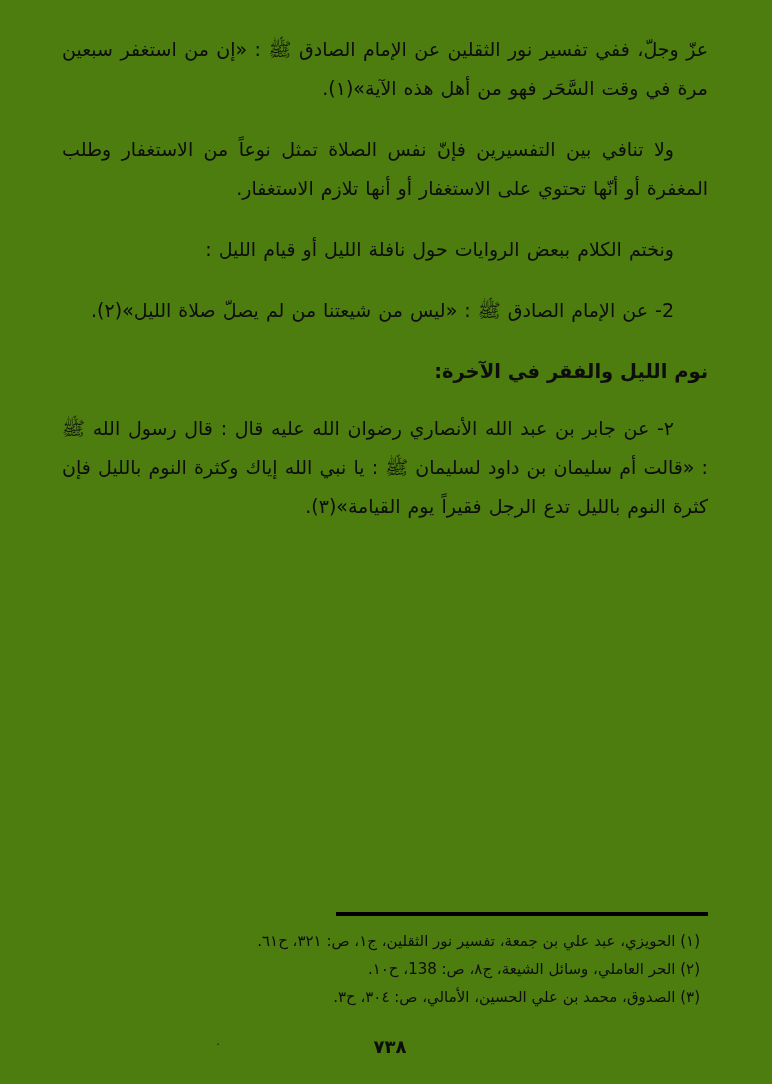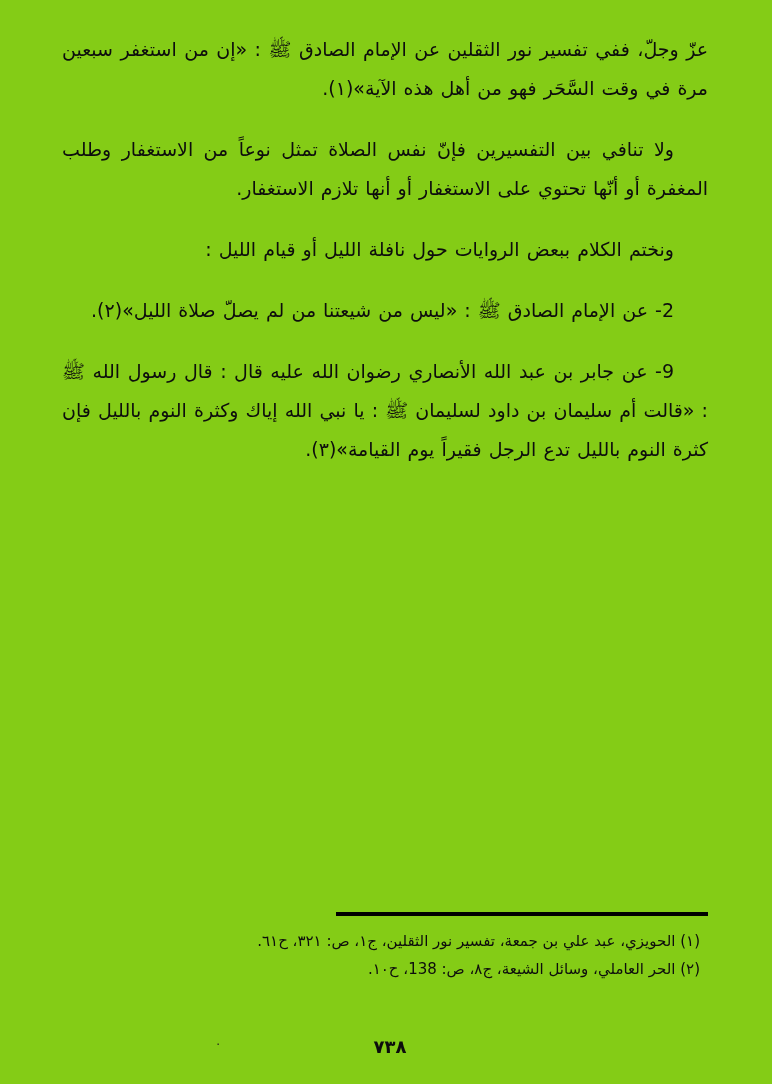--- a/index.html
+++ b/index.html
@@ -5,21 +5,21 @@
   html, body {
     margin: 0;
     padding: 0;
     background: #e8e8e8;
   }
   .page {
     position: relative;
     width: 772px;
     height: 1084px;
     margin: 0 auto;
-    background: #84cc16;
+    background: #4d7c0f;
     color: #0d0d0d;
     font-family: "DejaVu Sans", sans-serif;
     direction: rtl;
     overflow: hidden;
     box-sizing: border-box;
   }
   .body-text {
     position: absolute;
     top: 30px;
     right: 64px;
@@ -86,27 +86,29 @@
 </head>
 <body>
 
 <div class="page">
 
   <main class="body-text">
     <p class="para continuation">عزّ وجلّ، ففي تفسير نور الثقلين عن الإمام الصادق ﷺ : «إن من استغفر سبعين مرة في وقت السَّحَر فهو من أهل هذه الآية»(١).</p>
     <p class="para">ولا تنافي بين التفسيرين فإنّ نفس الصلاة تمثل نوعاً من الاستغفار وطلب المغفرة أو أنّها تحتوي على الاستغفار أو أنها تلازم الاستغفار.</p>
     <p class="para">ونختم الكلام ببعض الروايات حول نافلة الليل أو قيام الليل :</p>
     <p class="para">2- عن الإمام الصادق ﷺ : «ليس من شيعتنا من لم يصلّ صلاة الليل»(٢).</p>
-    <p class="para">9- عن جابر بن عبد الله الأنصاري رضوان الله عليه قال : قال رسول الله ﷺ : «قالت أم سليمان بن داود لسليمان ﷺ : يا نبي الله إياك وكثرة النوم بالليل فإن كثرة النوم بالليل تدع الرجل فقيراً يوم القيامة»(٣).</p>
+    <h2 class="heading">نوم الليل والفقر في الآخرة:</h2>
+    <p class="para">٢- عن جابر بن عبد الله الأنصاري رضوان الله عليه قال : قال رسول الله ﷺ : «قالت أم سليمان بن داود لسليمان ﷺ : يا نبي الله إياك وكثرة النوم بالليل فإن كثرة النوم بالليل تدع الرجل فقيراً يوم القيامة»(٣).</p>
   </main>
 
   <div class="footnote-rule"></div>
 
   <section class="footnotes">
     <p class="footnote">(١) الحويزي، عبد علي بن جمعة، تفسير نور الثقلين، ج١، ص: ٣٢١، ح٦١.</p>
     <p class="footnote">(٢) الحر العاملي، وسائل الشيعة، ج٨، ص: 138، ح١٠.</p>
+    <p class="footnote">(٣) الصدوق، محمد بن علي الحسين، الأمالي، ص: ٣٠٤، ح٣.</p>
   </section>
 
   <div class="stray-mark">·</div>
 
   <div class="page-number">٧٣٨</div>
 
 </div>
 
 </body></html>

